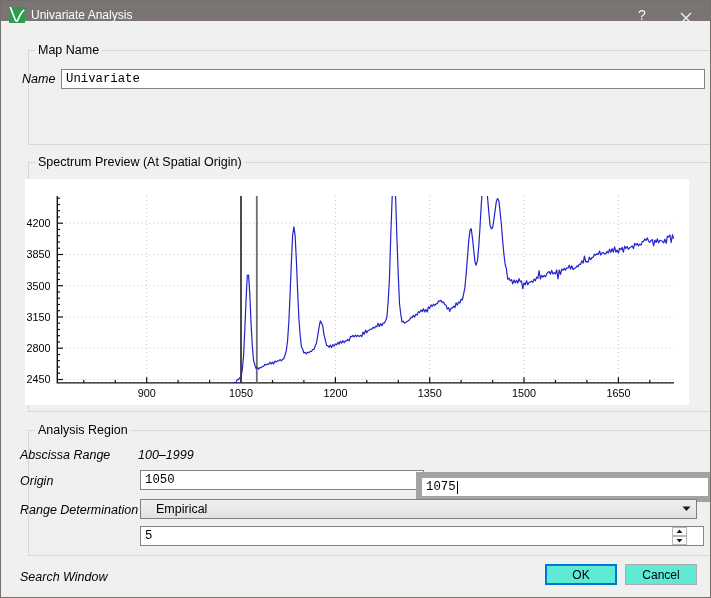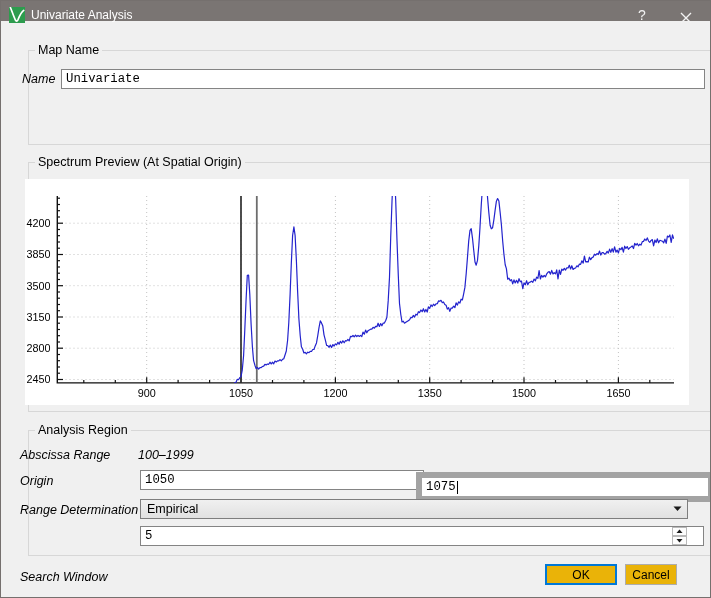--- a/index.html
+++ b/index.html
@@ -9,22 +9,22 @@
 .titlebar{position:absolute;left:0;top:0;width:711px;height:21px;background:#7a7573;}
 .title-text{position:absolute;left:31px;top:8px;color:#fff;font-size:12px;}
 .tb-help{position:absolute;left:630px;top:3px;width:24px;height:24px;color:#f2f2f2;font-size:14px;text-align:center;line-height:24px;}
 .tb-close{position:absolute;left:674px;top:3px;width:24px;height:24px;}
 .icon{position:absolute;left:9px;top:7px;width:16px;height:16px;}
 .group{position:absolute;border:1px solid #d7d7d7;background:transparent;margin-left:16px;}
 .gtitle{position:absolute;left:6px;top:-9px;background:#f0f0f0;padding:0 3px;line-height:17px;white-space:nowrap;}
 .lbl{position:absolute;white-space:nowrap;font-style:italic;}
 .tinput{position:absolute;background:#fff;border:1px solid #848484;font-size:12.3px;
  font-family:Liberation Mono, monospace;padding:0 16px 0 4px;display:flex;align-items:center;}
-.combo{position:absolute;background:linear-gradient(#f0f0f0,#e1e1e1);border:1px solid #7e7e7e;display:flex;align-items:center;padding-left:6px;}
-.btn{position:absolute;background:#eab308;display:flex;align-items:center;justify-content:center;font-size:12px;}
+.combo{position:absolute;background:linear-gradient(#f0f0f0,#e1e1e1);border:1px solid #7e7e7e;display:flex;align-items:center;padding-left:15px;}
+.btn{position:absolute;background:#5eead4;display:flex;align-items:center;justify-content:center;font-size:12px;}
 </style>
 </head>
 <body>
 
 <div class="titlebar">
   <svg class="icon" viewBox="0 0 16 16">
     <rect x="0" y="0" width="16" height="16" fill="#2d9c4e"></rect>
     <path d="M1.4 0.5 C 2.6 3.2 4.6 9.2 6.3 12.8 C 7.1 14.5 8.1 14.6 8.9 12.8 C 10.4 9.2 12.0 5.2 14.7 3.4" fill="none" stroke="#fff" stroke-width="1.7" stroke-linecap="round"></path>
   </svg>
   <div class="title-text">Univariate Analysis</div>
@@ -163,15 +163,15 @@
 <div style="position:absolute;left:672px;top:527px;width:15px;height:9px;background:#fdfdfd;border:1px solid #b9b9b9;box-sizing:border-box;"></div>
 <div style="position:absolute;left:672px;top:536px;width:15px;height:9px;background:#fdfdfd;border:1px solid #b9b9b9;box-sizing:border-box;"></div>
 <svg style="position:absolute;left:676px;top:529px;" width="7" height="5" viewBox="0 0 7 5">
     <path d="M3.5 0.5 L6.5 4 L0.5 4 Z" fill="#1a1a1a"></path>
   </svg>
 <svg style="position:absolute;left:676px;top:538px;" width="7" height="5" viewBox="0 0 7 5">
     <path d="M0.5 1 L6.5 1 L3.5 4.5 Z" fill="#1a1a1a"></path>
   </svg>
 
 <div class="btn" style="left:545px;top:564px;width:72px;height:21px;border:2px solid #0078d7;box-sizing:border-box;">OK</div>
-<div class="btn" style="left:625px;top:564px;width:52px;height:21px;border:1px solid #adadad;box-sizing:border-box;text-align:center;">Cancel</div>
+<div class="btn" style="left:625px;top:564px;width:72px;height:21px;border:1px solid #adadad;box-sizing:border-box;text-align:center;">Cancel</div>
 
 <div class="border"></div>
 
 </body></html>

